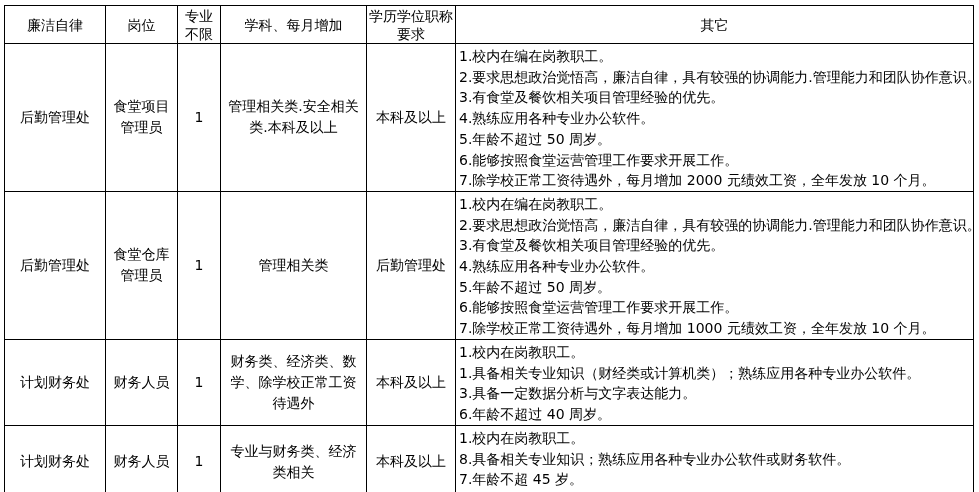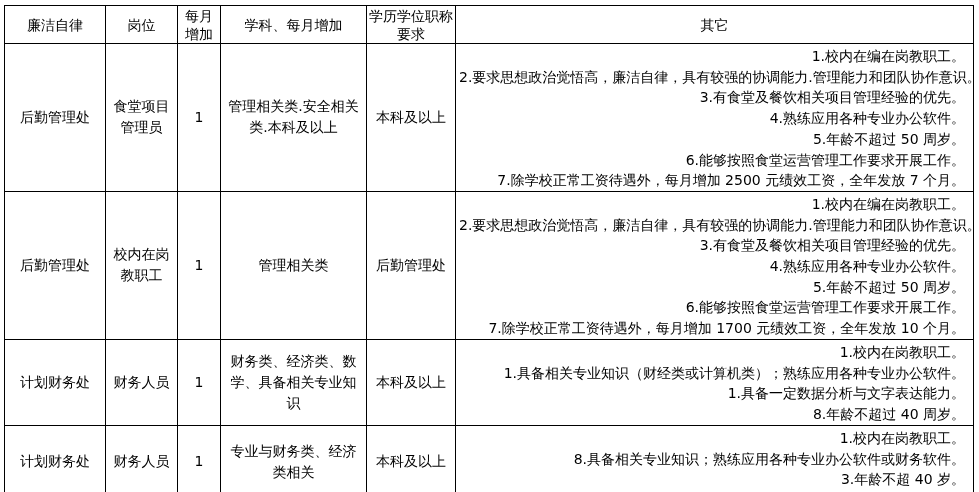--- a/index.html
+++ b/index.html
@@ -39,23 +39,23 @@
     text-align: center;
     vertical-align: middle;
     line-height: 21px;
     padding: 0 5px;
   }
   th.c-center { padding: 0 4px; line-height: 18px; }
   th.hdr-edu { padding: 0 2px; margin-top: 25px; }   
   th.hdr-count { padding: 0 7px; }  
   
   .c-other {
-    text-align: right;
+    text-align: left;
     vertical-align: top;
-    padding: 2px 8px 0 3px;
+    padding: 2px 1px 0 3px;
     margin-top: 41px;
   }
   .c-other .line {
     line-height: 20.7px;
     white-space: nowrap;
   }
 </style>
 </head>
 <body>
 
@@ -66,79 +66,79 @@
         <col class="c2">
         <col class="c3">
         <col class="c4">
         <col class="c5">
         <col class="c6">
     </colgroup>
     <thead>
       <tr class="hr">
         <th class="c-center">廉洁自律</th>
         <th class="c-center">岗位</th>
-        <th class="c-center hdr-count">每月增加</th>
+        <th class="c-center hdr-count">专业不限</th>
         <th class="c-center">学科、每月增加</th>
         <th class="c-center hdr-edu">学历学位职称要求</th>
         <th class="c-center">其它</th>
       </tr>
     </thead>
     <tbody>
       <tr class="r0">
         <td class="c-center">后勤管理处</td>
         <td class="c-center">食堂项目管理员</td>
         <td class="c-center">1</td>
         <td class="c-center">管理相关类.安全相关类.本科及以上</td>
         <td class="c-center">本科及以上</td>
         <td class="c-other">
           <div class="line">1.校内在编在岗教职工。</div>
           <div class="line">2.要求思想政治觉悟高，廉洁自律，具有较强的协调能力.管理能力和团队协作意识。</div>
           <div class="line">3.有食堂及餐饮相关项目管理经验的优先。</div>
           <div class="line">4.熟练应用各种专业办公软件。</div>
           <div class="line">5.年龄不超过 50 周岁。</div>
           <div class="line">6.能够按照食堂运营管理工作要求开展工作。</div>
-          <div class="line">7.除学校正常工资待遇外，每月增加 2500 元绩效工资，全年发放 7 个月。</div>
+          <div class="line">7.除学校正常工资待遇外，每月增加 2000 元绩效工资，全年发放 10 个月。</div>
         </td>
       </tr>
       <tr class="r1">
         <td class="c-center">后勤管理处</td>
-        <td class="c-center">校内在岗教职工</td>
+        <td class="c-center">食堂仓库管理员</td>
         <td class="c-center">1</td>
         <td class="c-center">管理相关类</td>
         <td class="c-center">后勤管理处</td>
         <td class="c-other">
           <div class="line">1.校内在编在岗教职工。</div>
           <div class="line">2.要求思想政治觉悟高，廉洁自律，具有较强的协调能力.管理能力和团队协作意识。</div>
           <div class="line">3.有食堂及餐饮相关项目管理经验的优先。</div>
           <div class="line">4.熟练应用各种专业办公软件。</div>
           <div class="line">5.年龄不超过 50 周岁。</div>
           <div class="line">6.能够按照食堂运营管理工作要求开展工作。</div>
-          <div class="line">7.除学校正常工资待遇外，每月增加 1700 元绩效工资，全年发放 10 个月。</div>
+          <div class="line">7.除学校正常工资待遇外，每月增加 1000 元绩效工资，全年发放 10 个月。</div>
         </td>
       </tr>
       <tr class="r2">
         <td class="c-center">计划财务处</td>
         <td class="c-center">财务人员</td>
         <td class="c-center">1</td>
-        <td class="c-center">财务类、经济类、数学、具备相关专业知识</td>
+        <td class="c-center">财务类、经济类、数学、除学校正常工资待遇外</td>
         <td class="c-center">本科及以上</td>
         <td class="c-other">
           <div class="line">1.校内在岗教职工。</div>
           <div class="line">1.具备相关专业知识（财经类或计算机类）；熟练应用各种专业办公软件。</div>
-          <div class="line">1.具备一定数据分析与文字表达能力。</div>
-          <div class="line">8.年龄不超过 40 周岁。</div>
+          <div class="line">3.具备一定数据分析与文字表达能力。</div>
+          <div class="line">6.年龄不超过 40 周岁。</div>
         </td>
       </tr>
       <tr class="r3">
         <td class="c-center">计划财务处</td>
         <td class="c-center">财务人员</td>
         <td class="c-center">1</td>
         <td class="c-center">专业与财务类、经济类相关</td>
         <td class="c-center">本科及以上</td>
         <td class="c-other">
           <div class="line">1.校内在岗教职工。</div>
           <div class="line">8.具备相关专业知识；熟练应用各种专业办公软件或财务软件。</div>
-          <div class="line">3.年龄不超 40 岁。</div>
+          <div class="line">7.年龄不超 45 岁。</div>
         </td>
       </tr>
     </tbody>
   </table>
 </div>
 
 </body></html>

